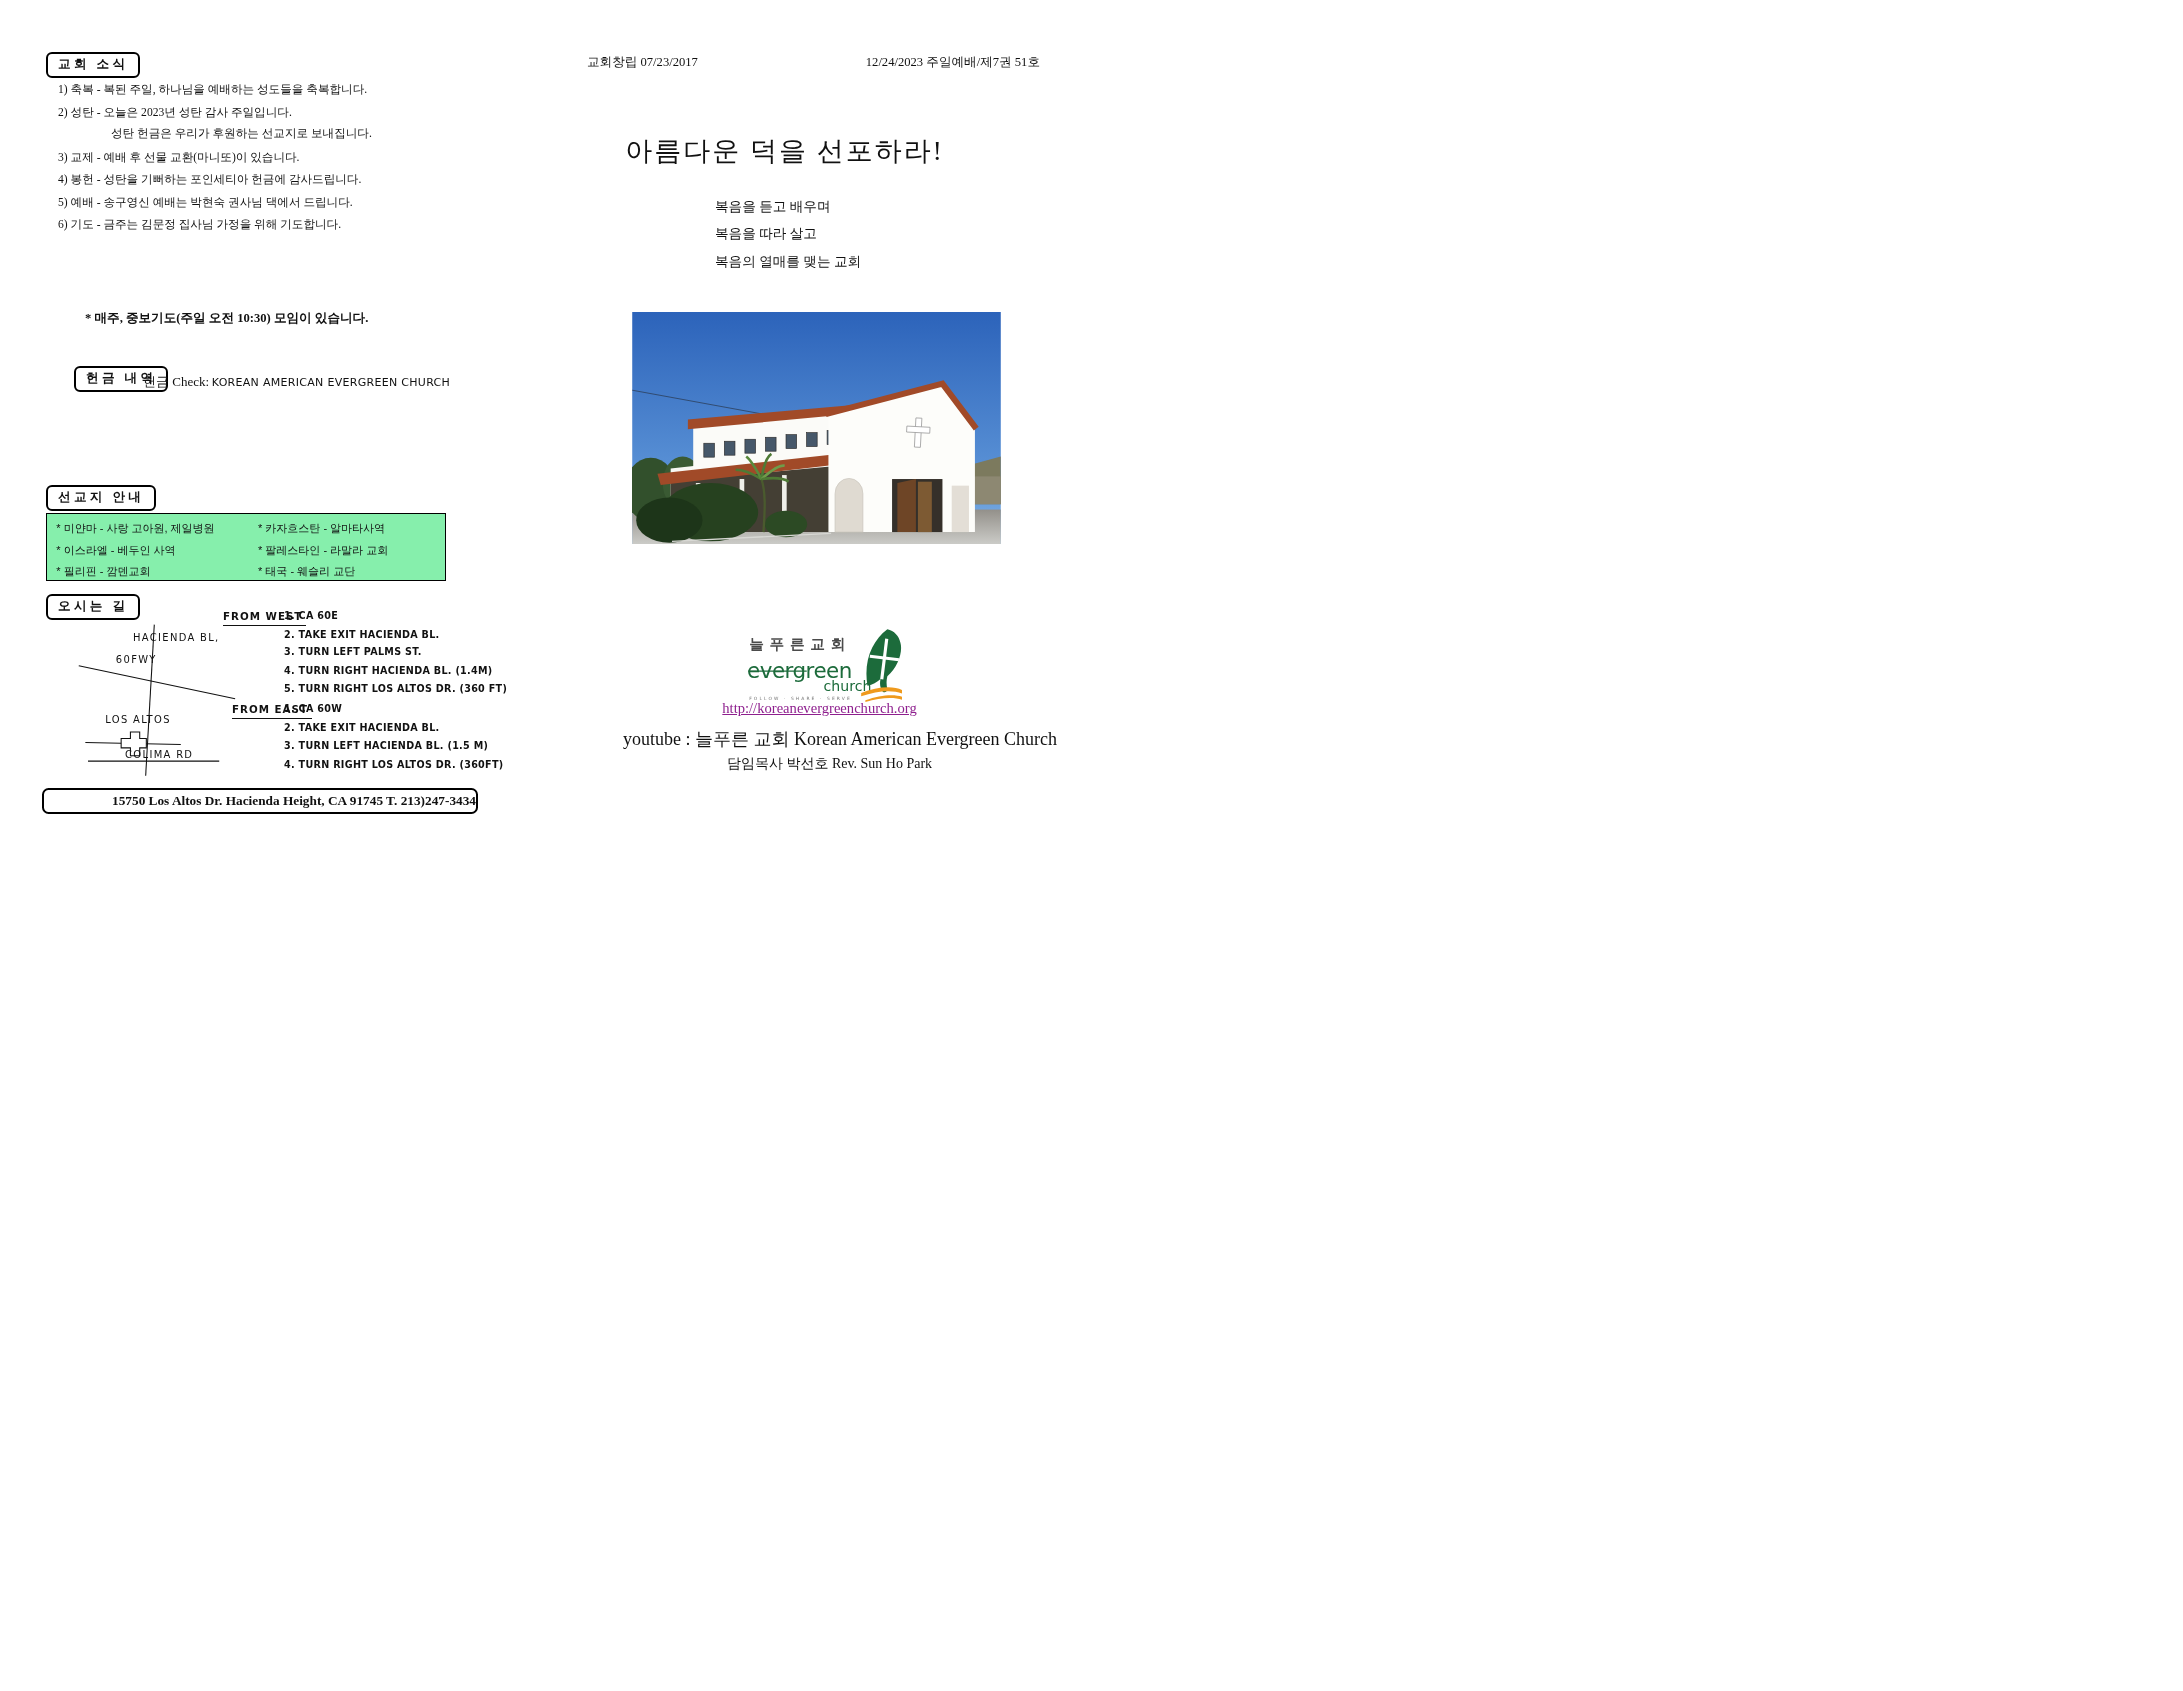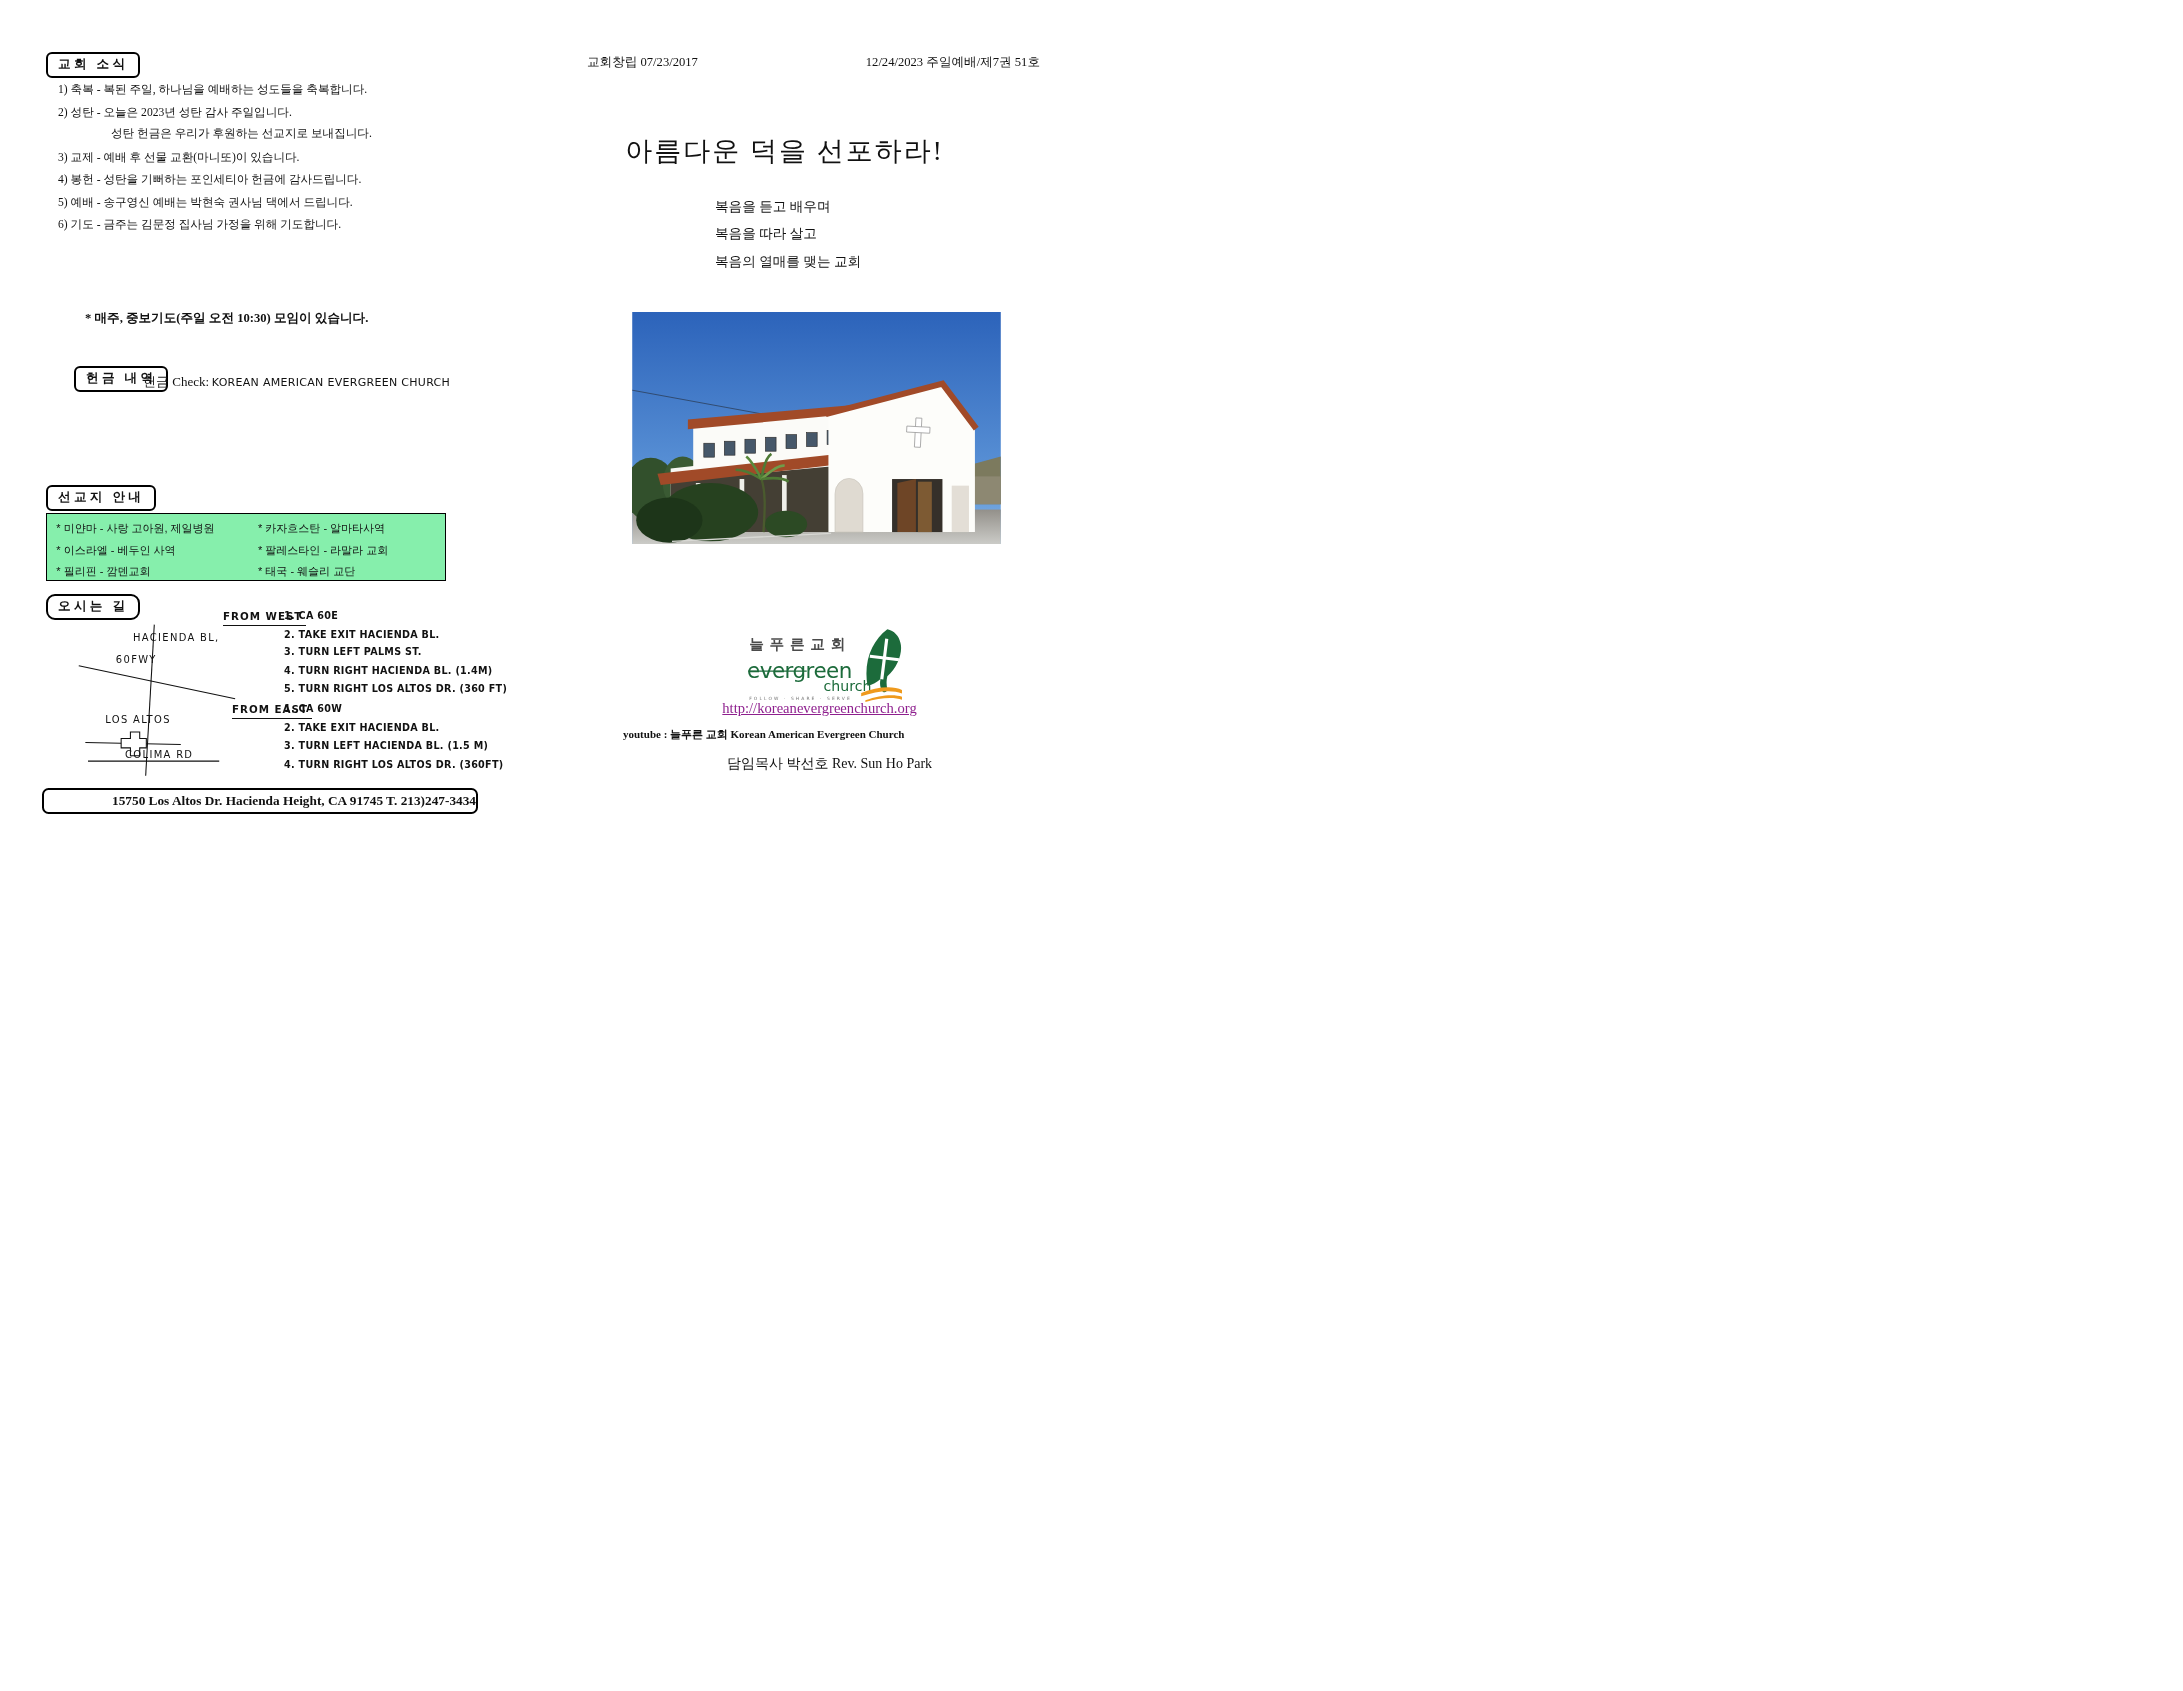--- a/index.html
+++ b/index.html
@@ -36,21 +36,21 @@
     font-weight:600;font-size:9.6px;letter-spacing:0.3px;}
   .map-label{font-family:"DejaVu Sans","Liberation Sans",sans-serif;font-size:15px;letter-spacing:2px;fill:#111;}
   
   .address-box{border:2px solid #000;border-radius:6.6px;width:432px;height:22px;
     text-align:right;line-height:22px;font-weight:bold;font-size:13.3px;white-space:nowrap;background:#fff;}
   
   .masthead{font-size:12.6px;white-space:nowrap;}
   .main-title{font-size:27px;letter-spacing:2px;text-align:center;white-space:nowrap;}
   .motto-line{font-size:13.6px;white-space:nowrap;}
   .website a{font-size:14.6px;text-decoration:underline;white-space:nowrap;}
-  .yt-line{font-size:11px;white-space:nowrap;font-weight:bold;}
+  .yt-line{font-size:18px;text-align:center;white-space:nowrap;}
   .pastor-line{font-size:14px;text-align:center;white-space:nowrap;}
   .centered{text-align:center;}
 </style>
 </head>
 <body>
 
 <div id="page">
 
   <div class="abs section-box" style="left:46px;top:52px;">교회 소식</div>
 
@@ -78,21 +78,21 @@
 
   <div class="abs missions-box" style="left:46px;top:513px;">
     <div class="mission-line" style="left:9.3px;top:6.6px;">* 미얀마 - 사랑 고아원, 제일병원</div>
     <div class="mission-line" style="left:9.3px;top:28.5px;">* 이스라엘 - 베두인 사역</div>
     <div class="mission-line" style="left:9.3px;top:50px;">* 필리핀 - 깜덴교회</div>
     <div class="mission-line" style="left:211px;top:6.6px;">* 카자흐스탄 - 알마타사역</div>
     <div class="mission-line" style="left:211px;top:28.5px;">* 팔레스타인 - 라말라 교회</div>
     <div class="mission-line" style="left:211px;top:50px;">* 태국 - 웨슬리 교단</div>
   </div>
 
-  <div class="abs section-box" style="left:46px;top:594px;border-radius:9px;">오시는 길</div>
+  <div class="abs section-box" style="left:46px;top:594px;">오시는 길</div>
 
   <svg class="abs" style="left:64px;top:614px;" width="219" height="167" viewBox="0 0 330 252">
     <line x1="136" y1="16" x2="123" y2="244" stroke="#111" stroke-width="1.6"></line>
     <line x1="22" y1="78" x2="258" y2="128" stroke="#111" stroke-width="1.6"></line>
     <line x1="32" y1="194" x2="176" y2="197" stroke="#111" stroke-width="1.6"></line>
     <line x1="36" y1="222" x2="234" y2="222" stroke="#111" stroke-width="1.6"></line>
     <path d="M100,188 h14 v-10 h14 v10 h10 v14 h-10 v12 h-14 v-12 h-14 z" transform="translate(-14,0)" fill="#ffffff" stroke="#111" stroke-width="1.6"></path>
     <text class="map-label" x="104" y="40">HACIENDA BL,</text>
     <text class="map-label" x="78" y="74">60FWY</text>
     <text class="map-label" x="62" y="164">LOS ALTOS</text>

